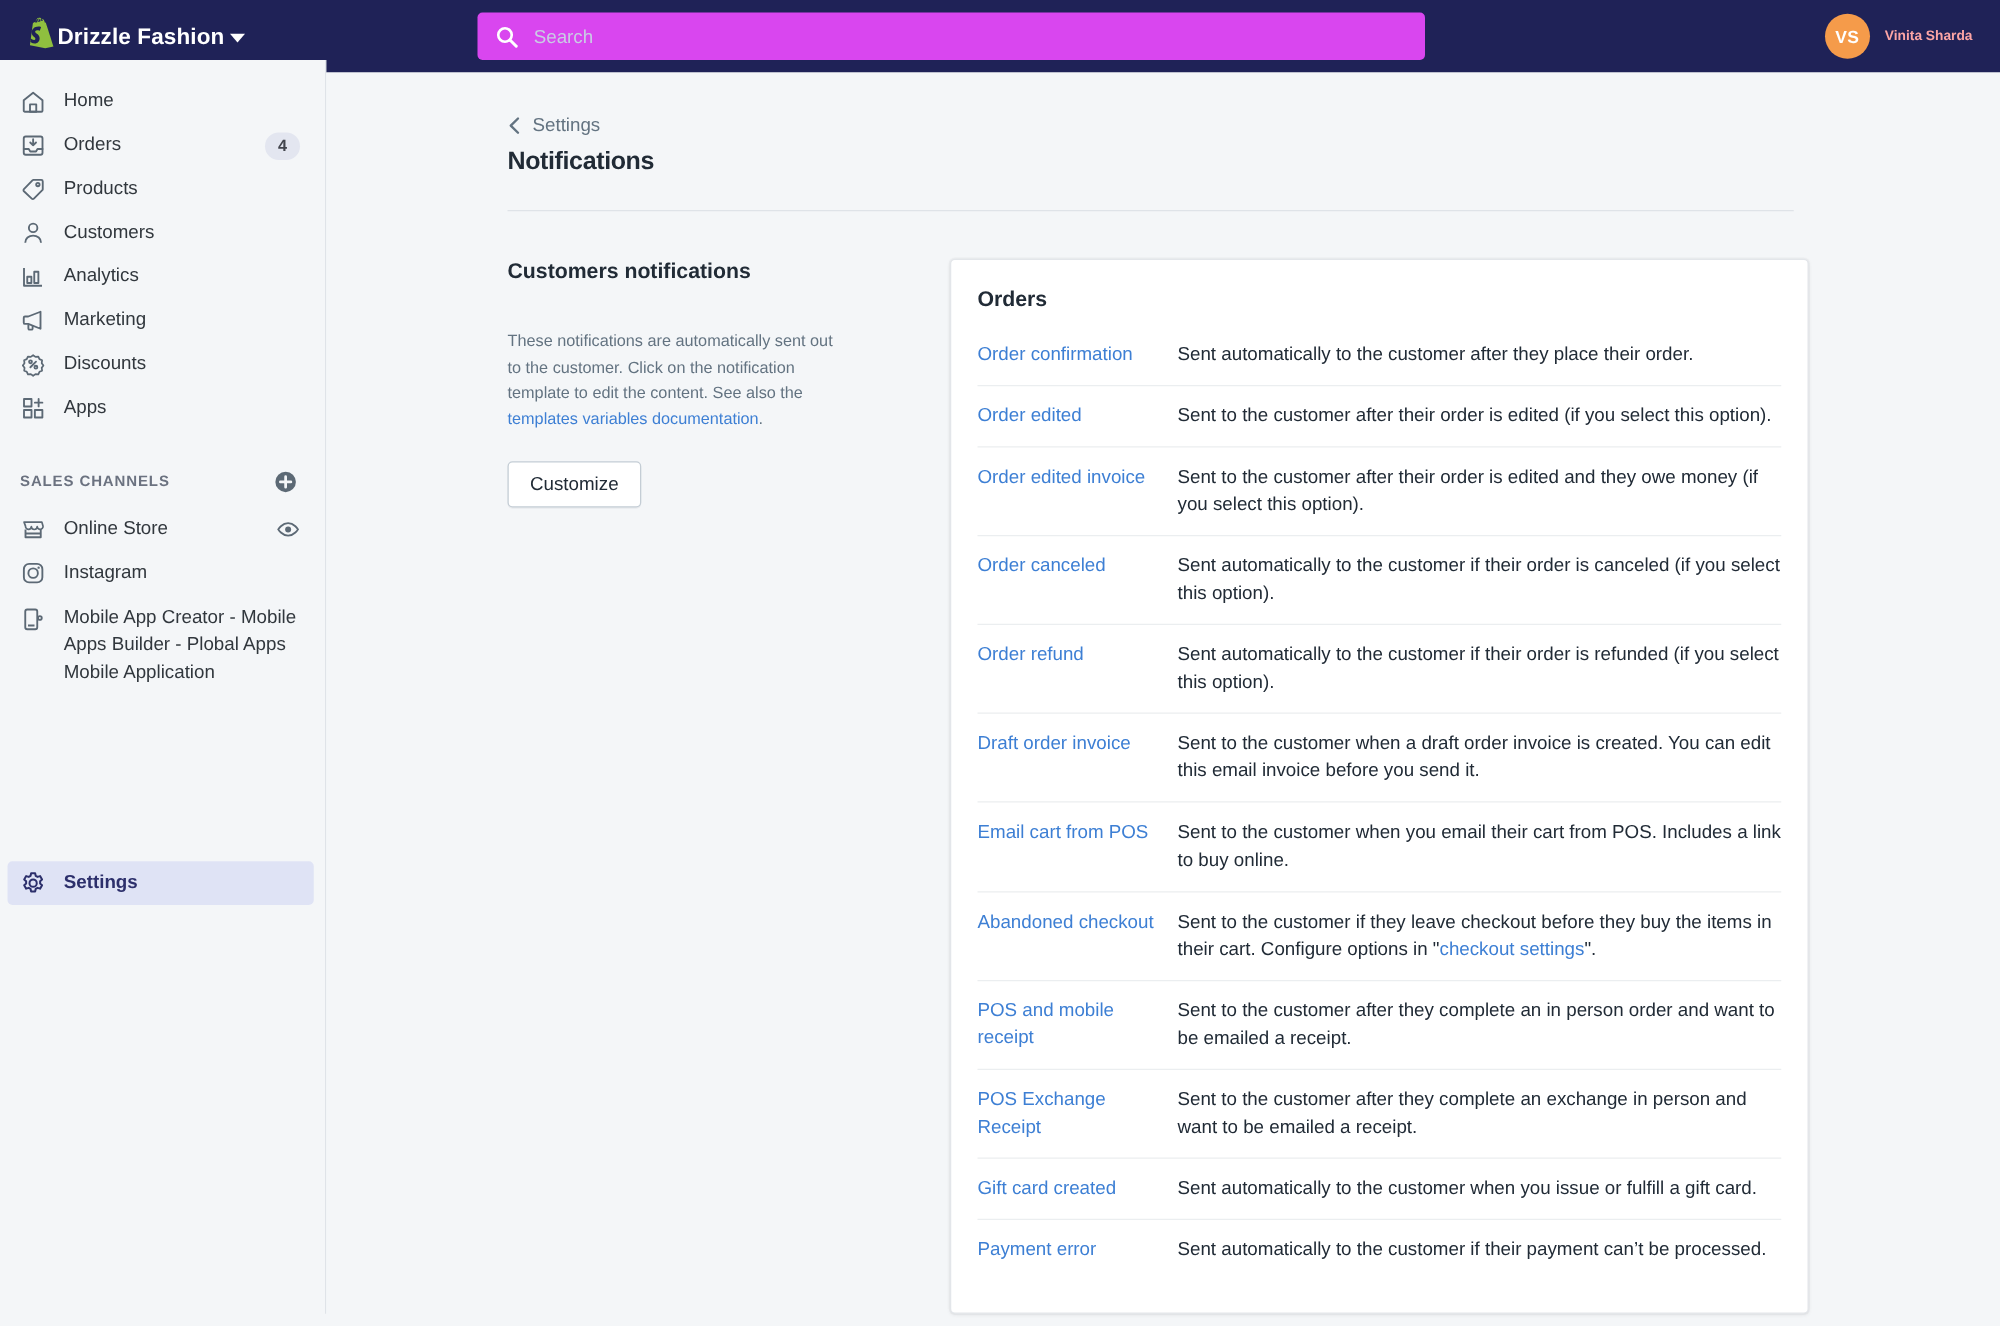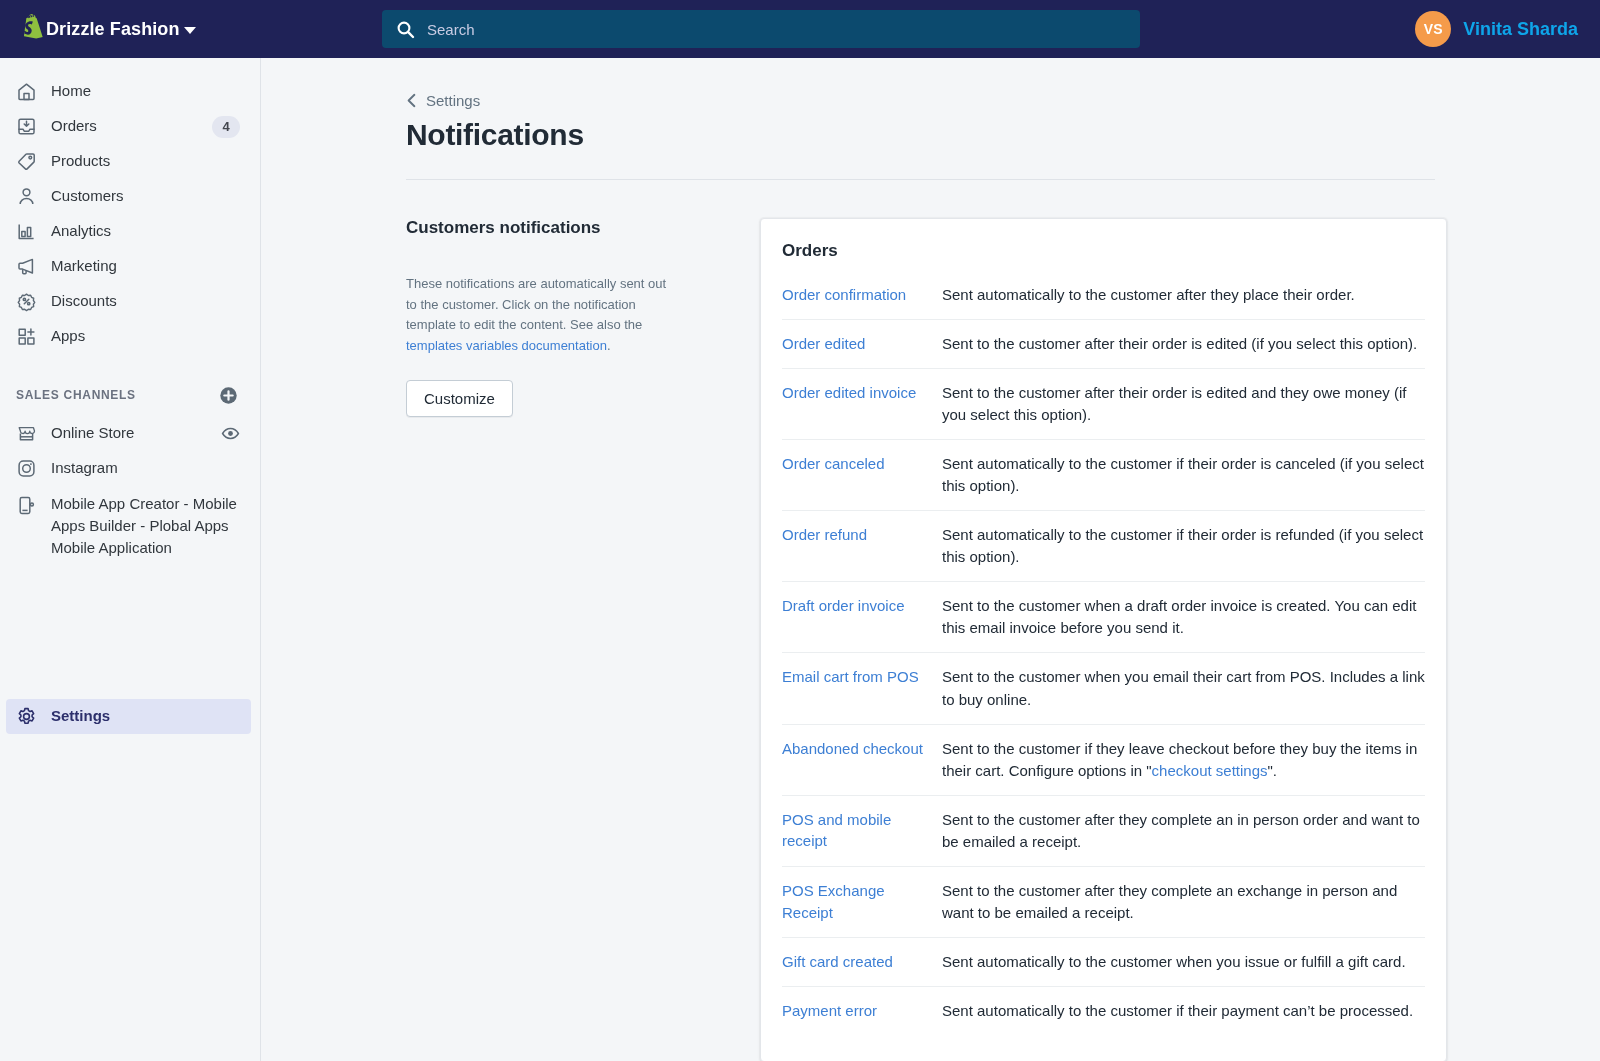--- a/index.html
+++ b/index.html
@@ -56,21 +56,21 @@
     border-left: 6px solid transparent;
     border-right: 6px solid transparent;
     border-top: 7px solid #ffffff;
     margin-left: 4px;
     margin-top: 2px;
   }
 
   .searchwrap {
     width: 758px;
     height: 38px;
-    background: #0c4a6e;
+    background: #d946ef;
     border-radius: 4px;
     display: flex;
     align-items: center;
     padding: 0 14px;
     gap: 12px;
     cursor: text;
   }
 
   .search-icon { width: 19px; height: 19px; flex: 0 0 auto; display:block; }
 
@@ -102,30 +102,30 @@
     color: #ffffff;
     font-size: 14px;
     font-weight: bold;
     display: flex;
     align-items: center;
     justify-content: center;
     letter-spacing: 0.3px;
   }
 
   .user-name {
-    color: #0ea5e9;
-    font-size: 18px;
+    color: #fca5a5;
+    font-size: 11px;
     font-weight: bold;
     white-space: nowrap;
   }
 
   
   .sidebar {
     position: absolute;
-    top: 58px; left: 0;
+    top: 48px; left: 0;
     width: 261px;
     height: 1003px;
     background: #f4f6f8;
     border-right: 1px solid #dfe3e8;
     padding-top: 16px;
   }
 
   .nav-item {
     display: flex;
     align-items: center;
@@ -224,21 +224,21 @@
     display: inline-flex;
     align-items: center;
     gap: 9px;
     cursor: pointer;
     margin-bottom: 9px;
   }
   .crumb-chevron { width: 11px; height: 15px; display:block; }
   .crumb-text { font-size: 15px; color: #637381; }
 
   .page-title {
-    font-size: 30px;
+    font-size: 20px;
     font-weight: bold;
     color: #212b36;
     letter-spacing: -0.3px;
     margin-bottom: 27px;
   }
 
   .title-rule {
     width: 1029px;
     height: 1px;
     background: #dfe3e8;

